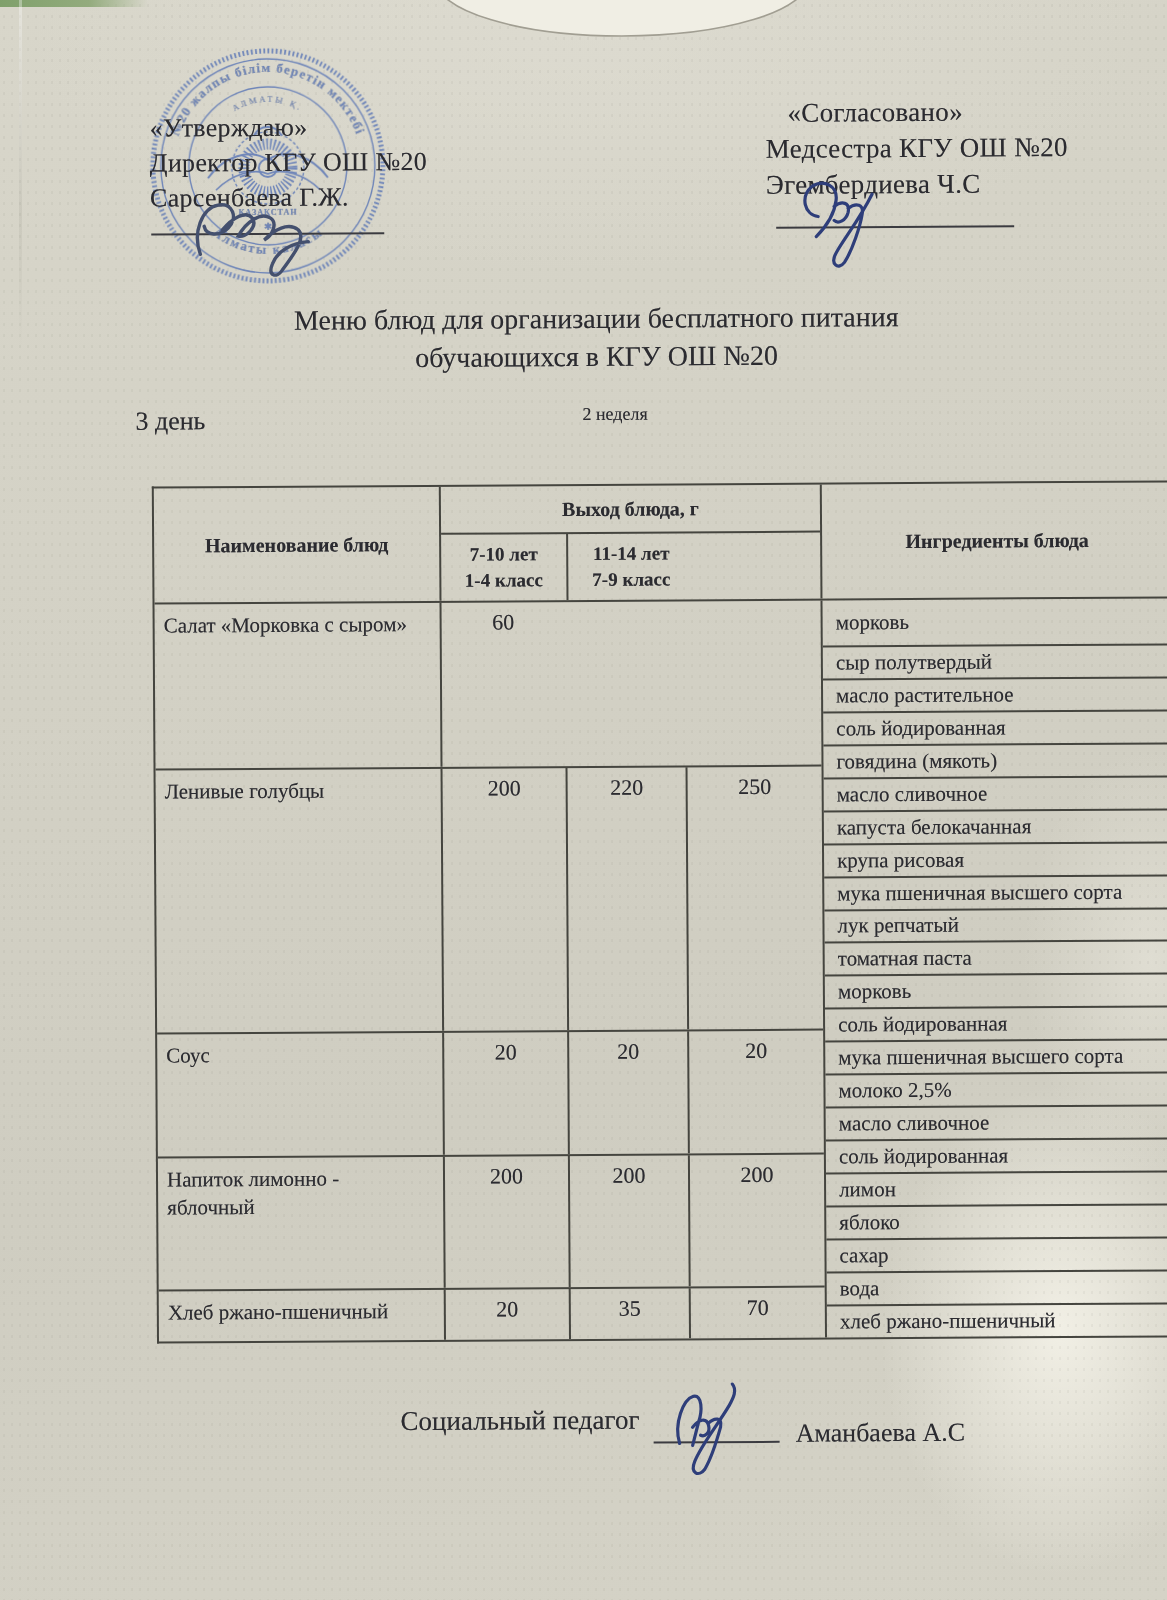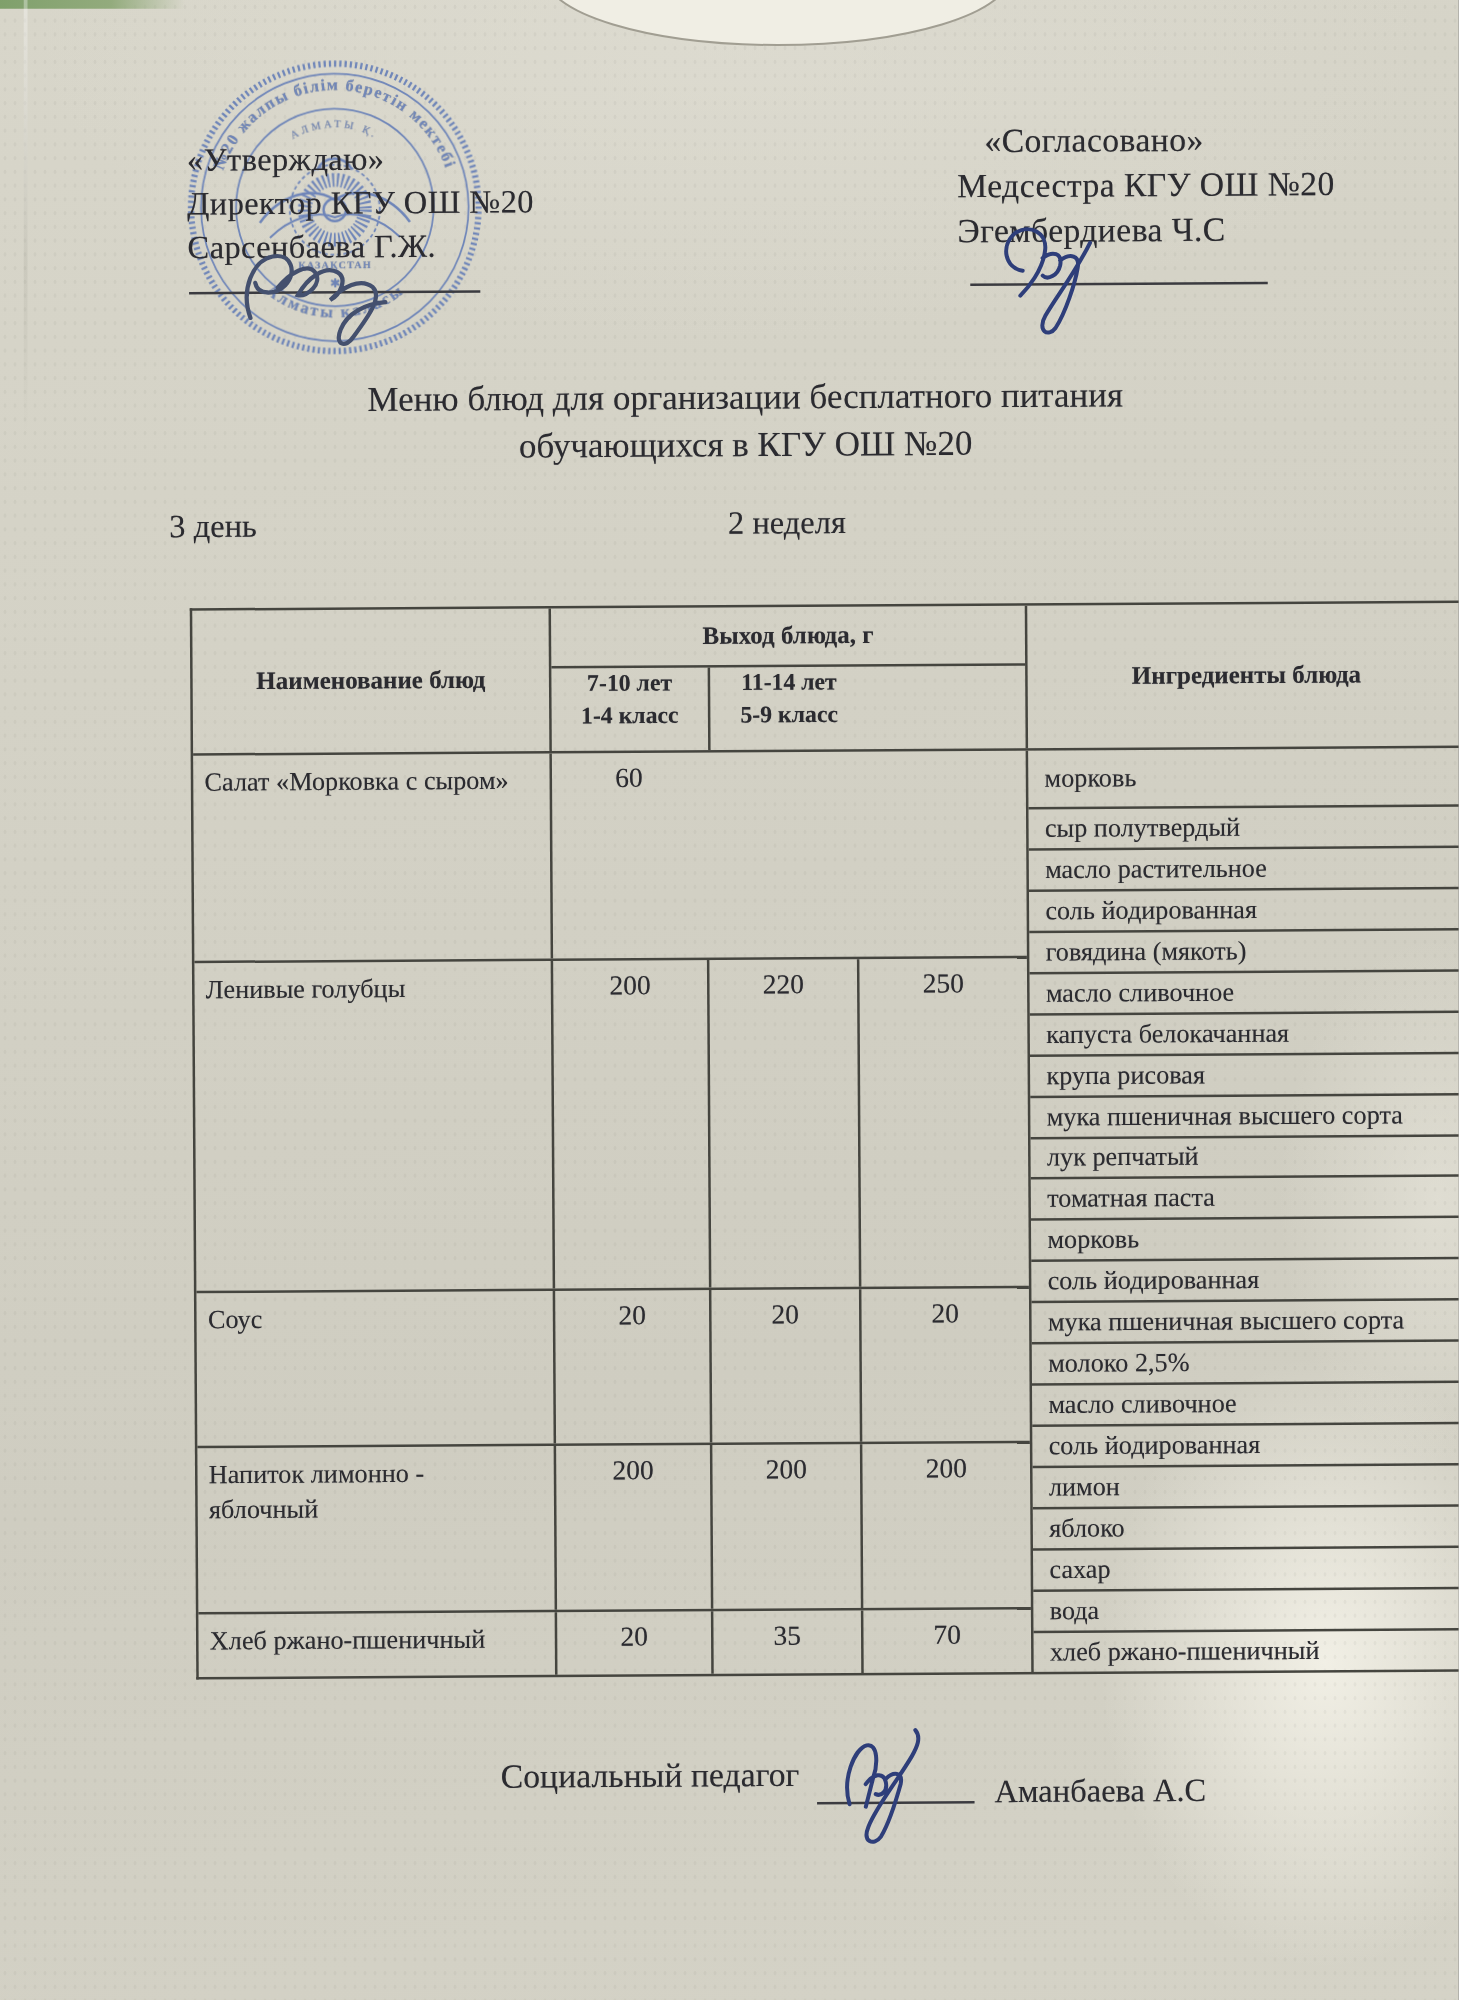--- a/index.html
+++ b/index.html
@@ -32,32 +32,32 @@
   .line-left  { left:153px; top:231px; width:233px; }
   .line-right { left:778px; top:228px; width:238px; }
 
   .stamp { position:absolute; left:146px; top:40px; width:248px; height:248px; z-index:1;
     opacity:.85; filter: blur(.45px); }
   .sig-svg { position:absolute; z-index:4; }
 
   .doc-title { position:absolute; left:0; top:300px; width:1167px; text-align:center;
     font-size:28px; line-height:38px; transform: translateX(14px); z-index:3; }
   .day-label  { position:absolute; left:136px; top:404px; font-size:26px; }
-  .week-label { position:absolute; left:583px; top:404px; font-size:26px; }
+  .week-label { position:absolute; left:583px; top:404px; font-size:18px; }
 
   
   .menu-table { position:absolute; left:152px; top:484px; width:1020px; height:857px;
     border:2px solid #45453f; border-right:none; display:flex; flex-direction:column; z-index:3; }
   .thead { display:flex; height:116px; border-bottom:2px solid #45453f; font-weight:bold; }
   .h-dish { width:285px; display:flex; align-items:center; justify-content:center;
     font-size:20px; }
   .h-out { width:381px; border-left:2px solid #45453f; display:flex; flex-direction:column; }
   .h-out-top { height:48px; border-bottom:2px solid #45453f; display:flex; align-items:center; justify-content:center; font-size:20px; }
   .h-out-sub { flex:1; display:flex; }
-  .h-sub { display:flex; flex-direction:column; align-items:center; justify-content:flex-start;
+  .h-sub { display:flex; flex-direction:column; align-items:center; justify-content:center;
     font-size:19px; line-height:26px; }
   .h-sub.s0 { width:125px; }
   .h-sub.s1 { width:128px; border-left:2px solid #45453f; }
   .h-sub.s2 { width:136px; border-left:2px solid #45453f; }
   .h-ing { flex:1; border-left:2px solid #45453f; display:flex; align-items:center; justify-content:center; font-size:20px; }
 
   .tbody { flex:1; display:flex; }
   .main-rows { width:666px; display:flex; flex-direction:column; }
   .dish-row { display:flex; border-top:2px solid #45453f; }
   .dish-row:first-child { border-top:none; }
@@ -153,21 +153,21 @@
         <div class="h-dish">Наименование блюд</div>
         <div class="h-out">
           <div class="h-out-top">Выход блюда, г</div>
           <div class="h-out-sub">
             <div class="h-sub s0">
               <span>7-10 лет</span>
               <span>1-4 класс</span>
             </div>
             <div class="h-sub s1">
               <span>11-14 лет</span>
-              <span>5-9 класс</span>
+              <span>7-9 класс</span>
             </div>
           </div>
         </div>
         <div class="h-ing">Ингредиенты блюда</div>
       </div>
       <div class="tbody">
         <div class="main-rows" id="main-rows">
             <div class="dish-row" style="height: 164px;">
               <div class="dish-cell">Салат «Морковка с сыром»</div>
               <div class="num-cell w0">60</div>

